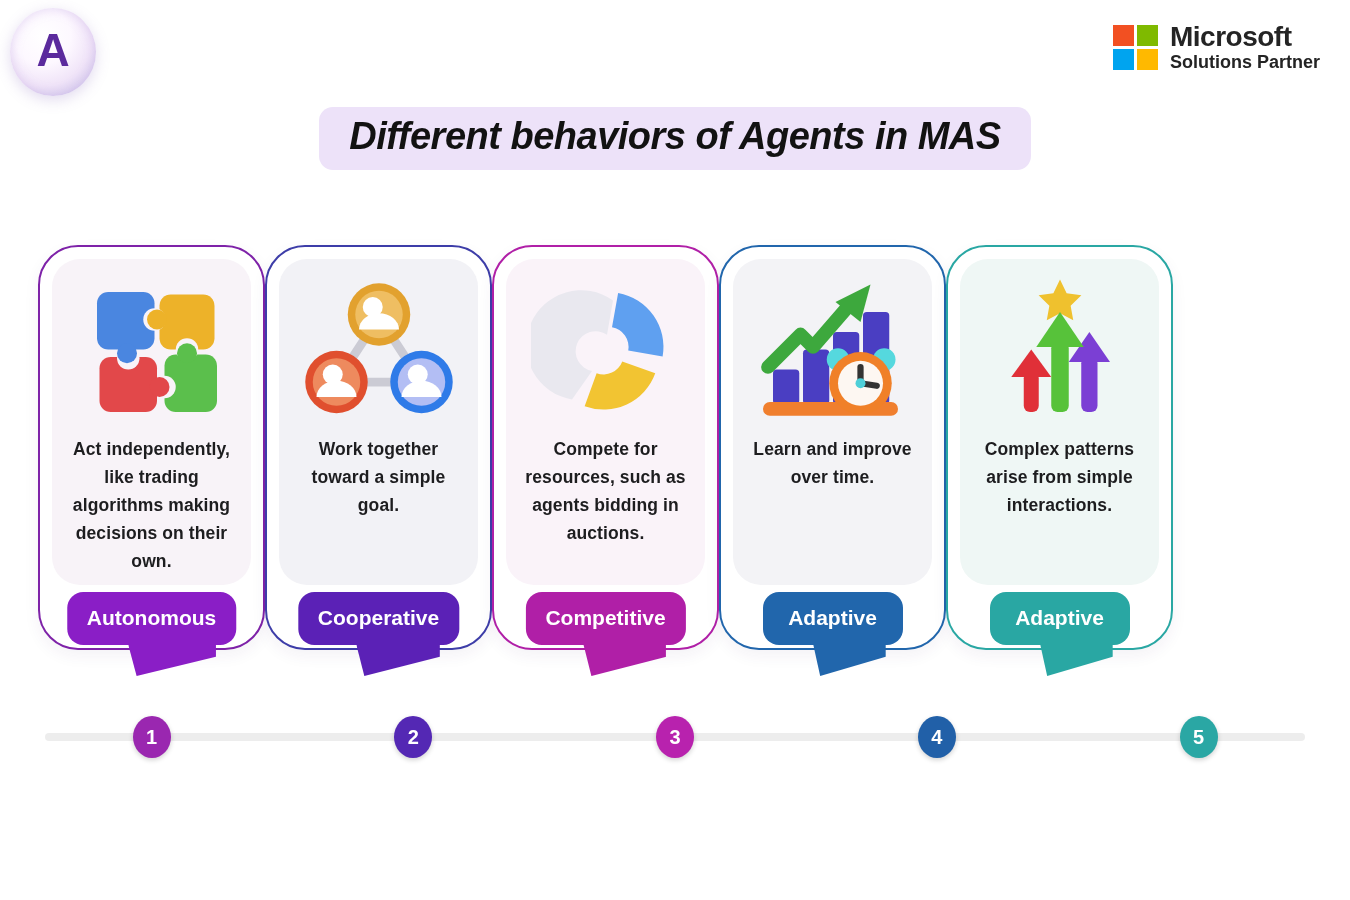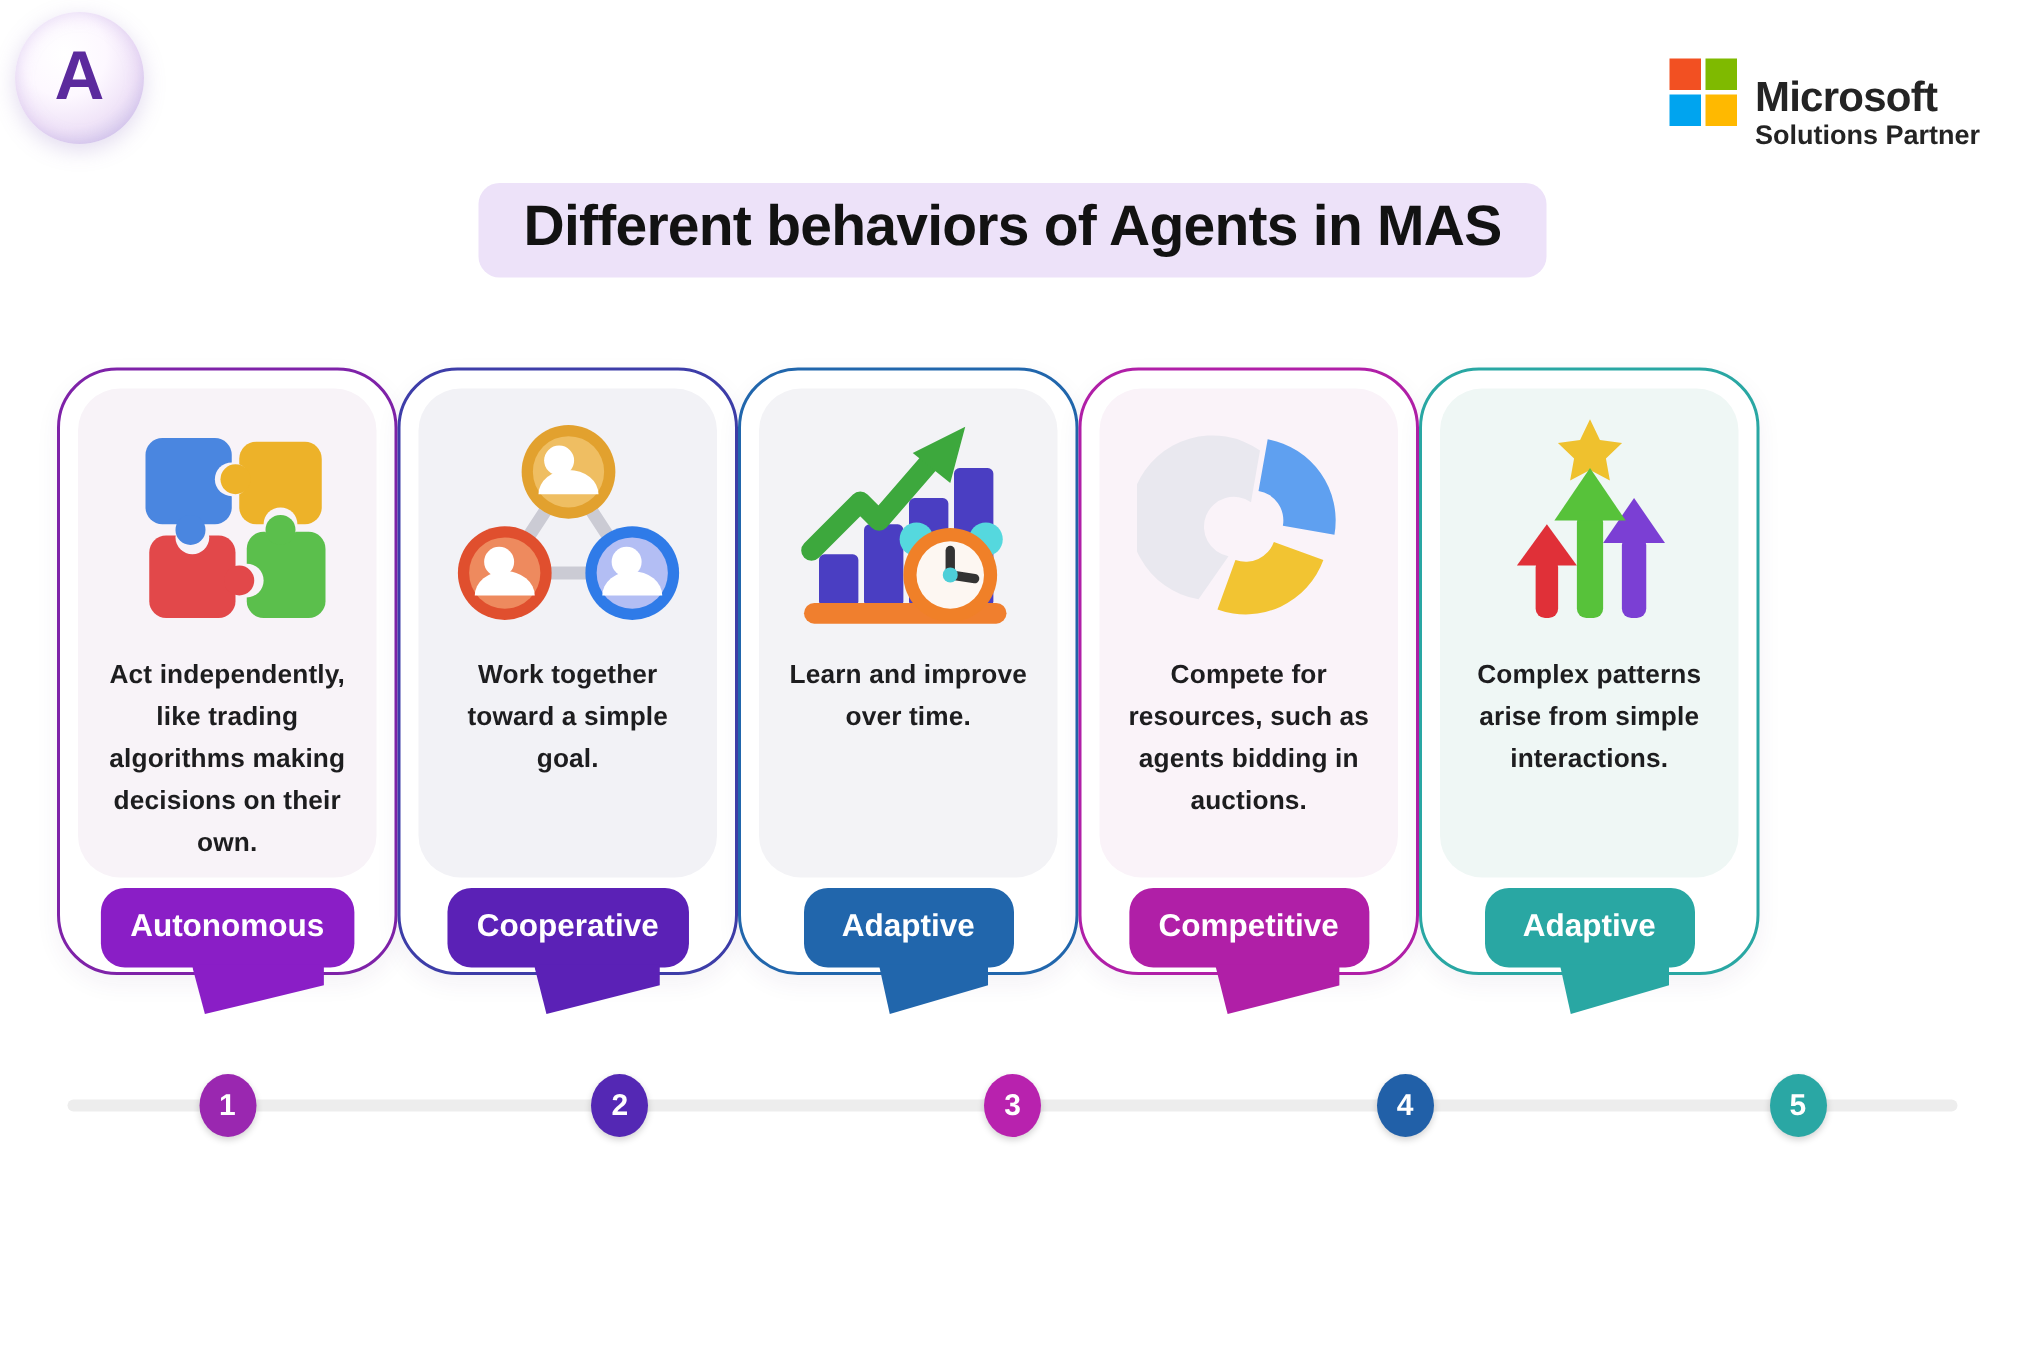--- a/index.html
+++ b/index.html
@@ -27,27 +27,27 @@
   
   .ms-logo {
     position: absolute; right: 30px; top: 22px;
     display: flex; align-items: center; gap: 12px;
   }
   .ms-grid {
     display: grid; grid-template-columns: 21px 21px; grid-template-rows: 21px 21px;
     gap: 3px;
   }
   .ms-text { display: flex; flex-direction: column; line-height: 1.1; }
-  .ms-name { font-size: 28px; font-weight: 700; color: #242424; letter-spacing: -0.5px; margin-top: 28px; }
+  .ms-name { font-size: 28px; font-weight: 700; color: #242424; letter-spacing: -0.5px; }
   .ms-sub  { font-size: 18px; font-weight: 700; color: #242424; margin-top: 0; }
 
   
   .title-wrap {
-    position: absolute; top: 122px; left: 0; width: 100%;
-    display: flex; justify-content: center;
+    position: absolute; top: 107px; left: 0; width: 100%;
+    display: flex; justify-content: center; font-style: italic;
   }
   .title-pill {
     background: #ede2f9;
     border-radius: 14px;
     padding: 8px 30px 12px 30px;
     font-size: 38px; font-weight: 700; color: #121212;
     letter-spacing: -0.5px;
   }
 
   
@@ -200,20 +200,36 @@
             <circle cx="91" cy="78" r="8" fill="#ffffff"></circle>
             <path d="M76,99 a16,13 0 0 1 32,0 z" fill="#ffffff" transform="translate(2,-3)"></path>
           </svg>
         </div>
         <div class="desc">Work together toward a simple goal.</div>
       </div>
       <div class="bubble">Cooperative</div>
     </div>
   </div>
 
+  <div class="card-col" style="--accent: #B01FA7; --border: #B01FA7; --panel: #FAF3F9; --circle: #B822AE;">
+    <div class="card">
+      <div class="panel">
+        <div class="icon-wrap">
+          <svg viewBox="0 0 120 120">
+            <path d="M32.8,98 A44,44 0 1 1 65.6,18.7 L60.8,46.2 A16,16 0 1 0 48.8,75.1 Z" fill="#E9E8EF"></path>
+            <path d="M69.7,12.7 A44,44 0 0 1 105.3,63.6 L77.8,58.8 A16,16 0 0 0 64.8,40.2 Z" fill="#5FA0F0"></path>
+            <path d="M99.4,77 A44,44 0 0 1 42.9,103.4 L52.5,77 A16,16 0 0 0 73,67.5 Z" fill="#F2C432"></path>
+          </svg>
+        </div>
+        <div class="desc">Compete for resources, such as agents bidding in auctions.</div>
+      </div>
+      <div class="bubble">Competitive</div>
+    </div>
+  </div>
+
   <div class="card-col" style="--accent: #2166AC; --border: #2166AC; --panel: #F3F3F6; --circle: #2160A8;">
     <div class="card">
       <div class="panel">
         <div class="icon-wrap">
           <svg viewBox="0 0 120 120">
             <rect x="12" y="74" width="21" height="28" rx="3" fill="#4A3EC2"></rect>
             <rect x="36" y="58" width="21" height="44" rx="3" fill="#4A3EC2"></rect>
             <rect x="60" y="44" width="21" height="58" rx="3" fill="#4A3EC2"></rect>
             <rect x="84" y="28" width="21" height="74" rx="3" fill="#4A3EC2"></rect>
             <path d="M8,72 L34,46 L44,56 L70,26" stroke="#3DA83D" stroke-width="11" fill="none" stroke-linecap="round" stroke-linejoin="round"></path>
@@ -227,36 +243,20 @@
             <line x1="82" y1="85" x2="95" y2="87" stroke="#333333" stroke-width="5" stroke-linecap="round"></line>
             <circle cx="82" cy="85" r="4" fill="#4ECFD8"></circle>
           </svg>
         </div>
         <div class="desc">Learn and improve over time.</div>
       </div>
       <div class="bubble">Adaptive</div>
     </div>
   </div>
 
-  <div class="card-col" style="--accent: #B01FA7; --border: #B01FA7; --panel: #FAF3F9; --circle: #B822AE;">
-    <div class="card">
-      <div class="panel">
-        <div class="icon-wrap">
-          <svg viewBox="0 0 120 120">
-            <path d="M32.8,98 A44,44 0 1 1 65.6,18.7 L60.8,46.2 A16,16 0 1 0 48.8,75.1 Z" fill="#E9E8EF"></path>
-            <path d="M69.7,12.7 A44,44 0 0 1 105.3,63.6 L77.8,58.8 A16,16 0 0 0 64.8,40.2 Z" fill="#5FA0F0"></path>
-            <path d="M99.4,77 A44,44 0 0 1 42.9,103.4 L52.5,77 A16,16 0 0 0 73,67.5 Z" fill="#F2C432"></path>
-          </svg>
-        </div>
-        <div class="desc">Compete for resources, such as agents bidding in auctions.</div>
-      </div>
-      <div class="bubble">Competitive</div>
-    </div>
-  </div>
-
   <div class="card-col" style="--accent: #29A7A3; --border: #29A7A3; --panel: #EFF7F5; --circle: #2AA7A4;">
     <div class="card">
       <div class="panel">
         <div class="icon-wrap">
           <svg viewBox="0 0 120 120">
             <polygon points="60,2 65.3,13 77.1,14.6 68.5,22.9 70.6,34.6 60,29 49.4,34.6 51.5,22.9 42.9,14.6 54.7,13" fill="#EFC12E"></polygon>
             <rect x="77" y="64" width="13" height="44" rx="5" fill="#7B3FD4"></rect>
             <polygon points="83.5,44 100,68 67,68" fill="#7B3FD4"></polygon>
             <rect x="31" y="76" width="12" height="32" rx="5" fill="#E03038"></rect>
             <polygon points="37,58 53,80 21,80" fill="#E03038"></polygon>

